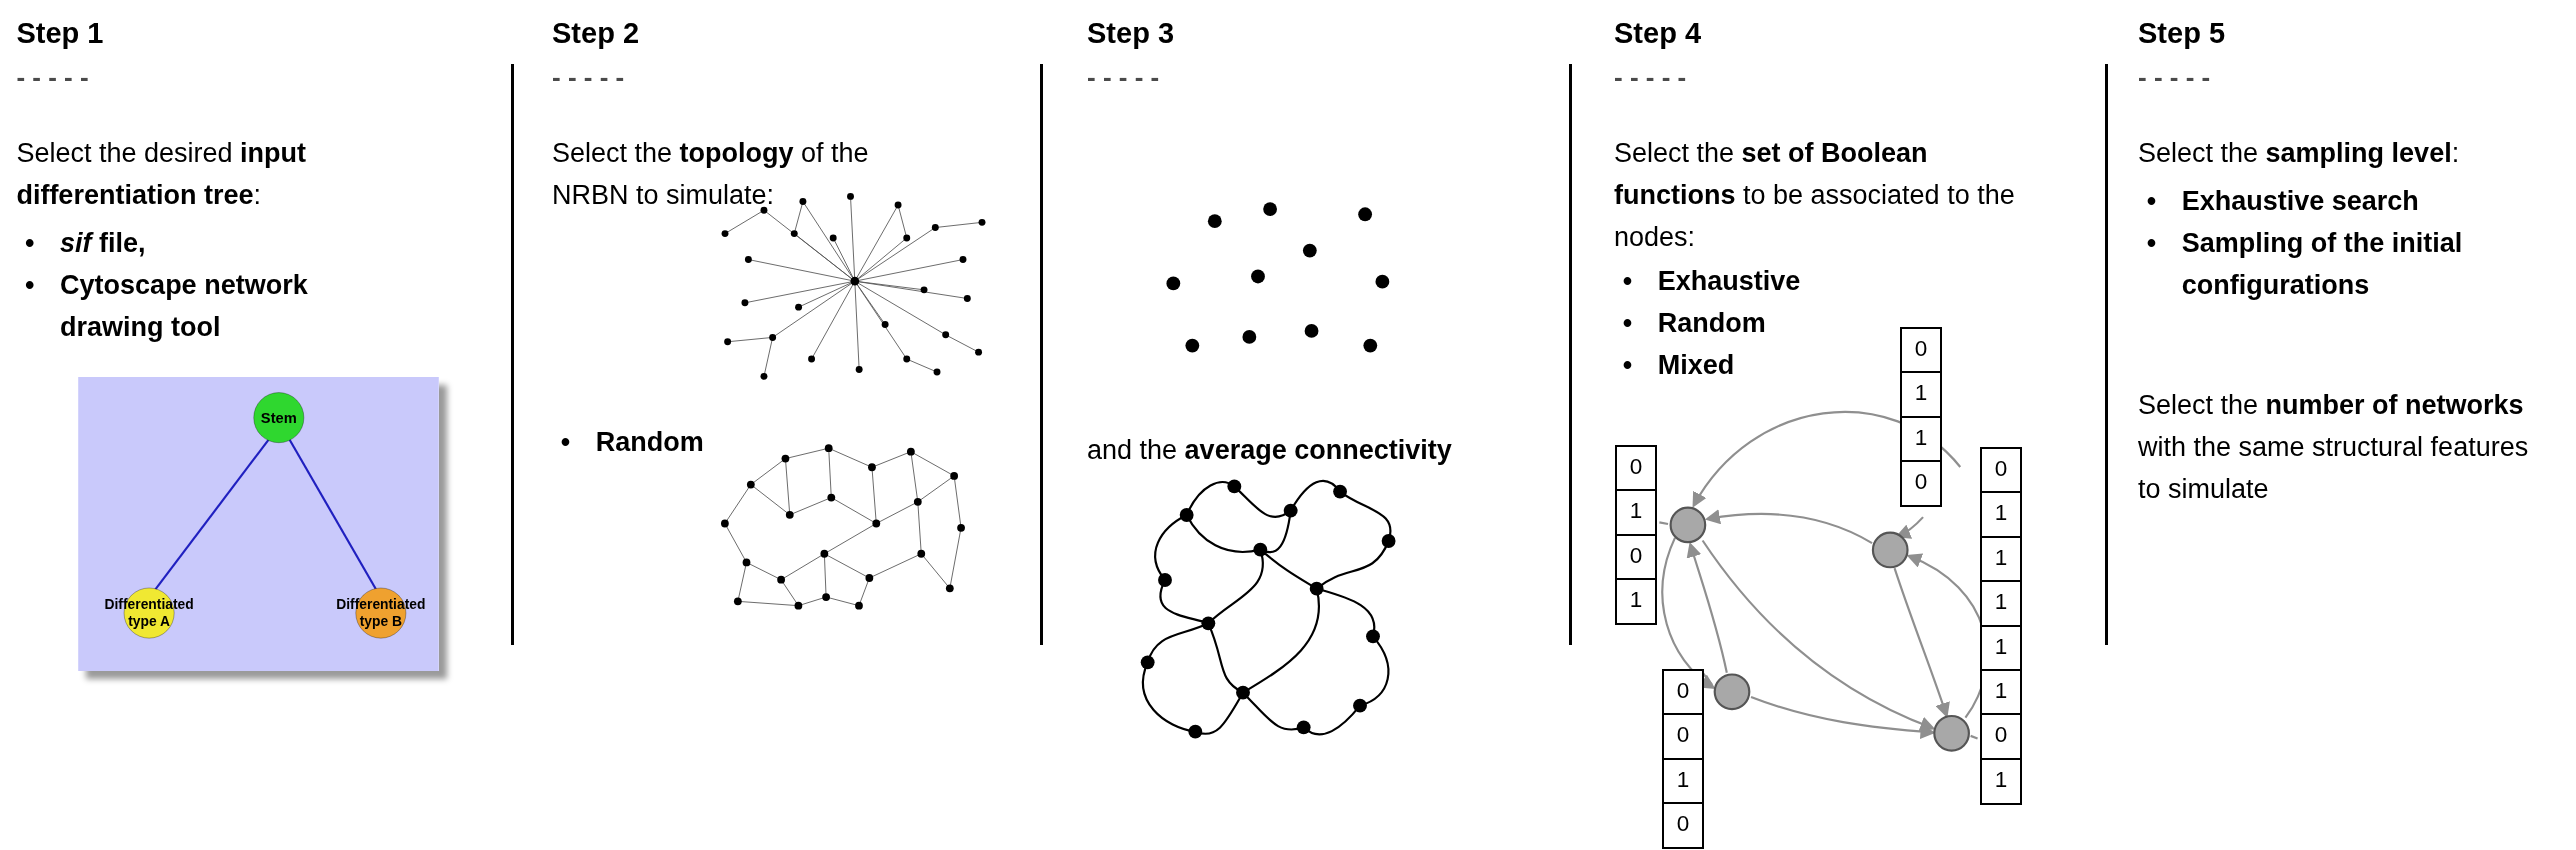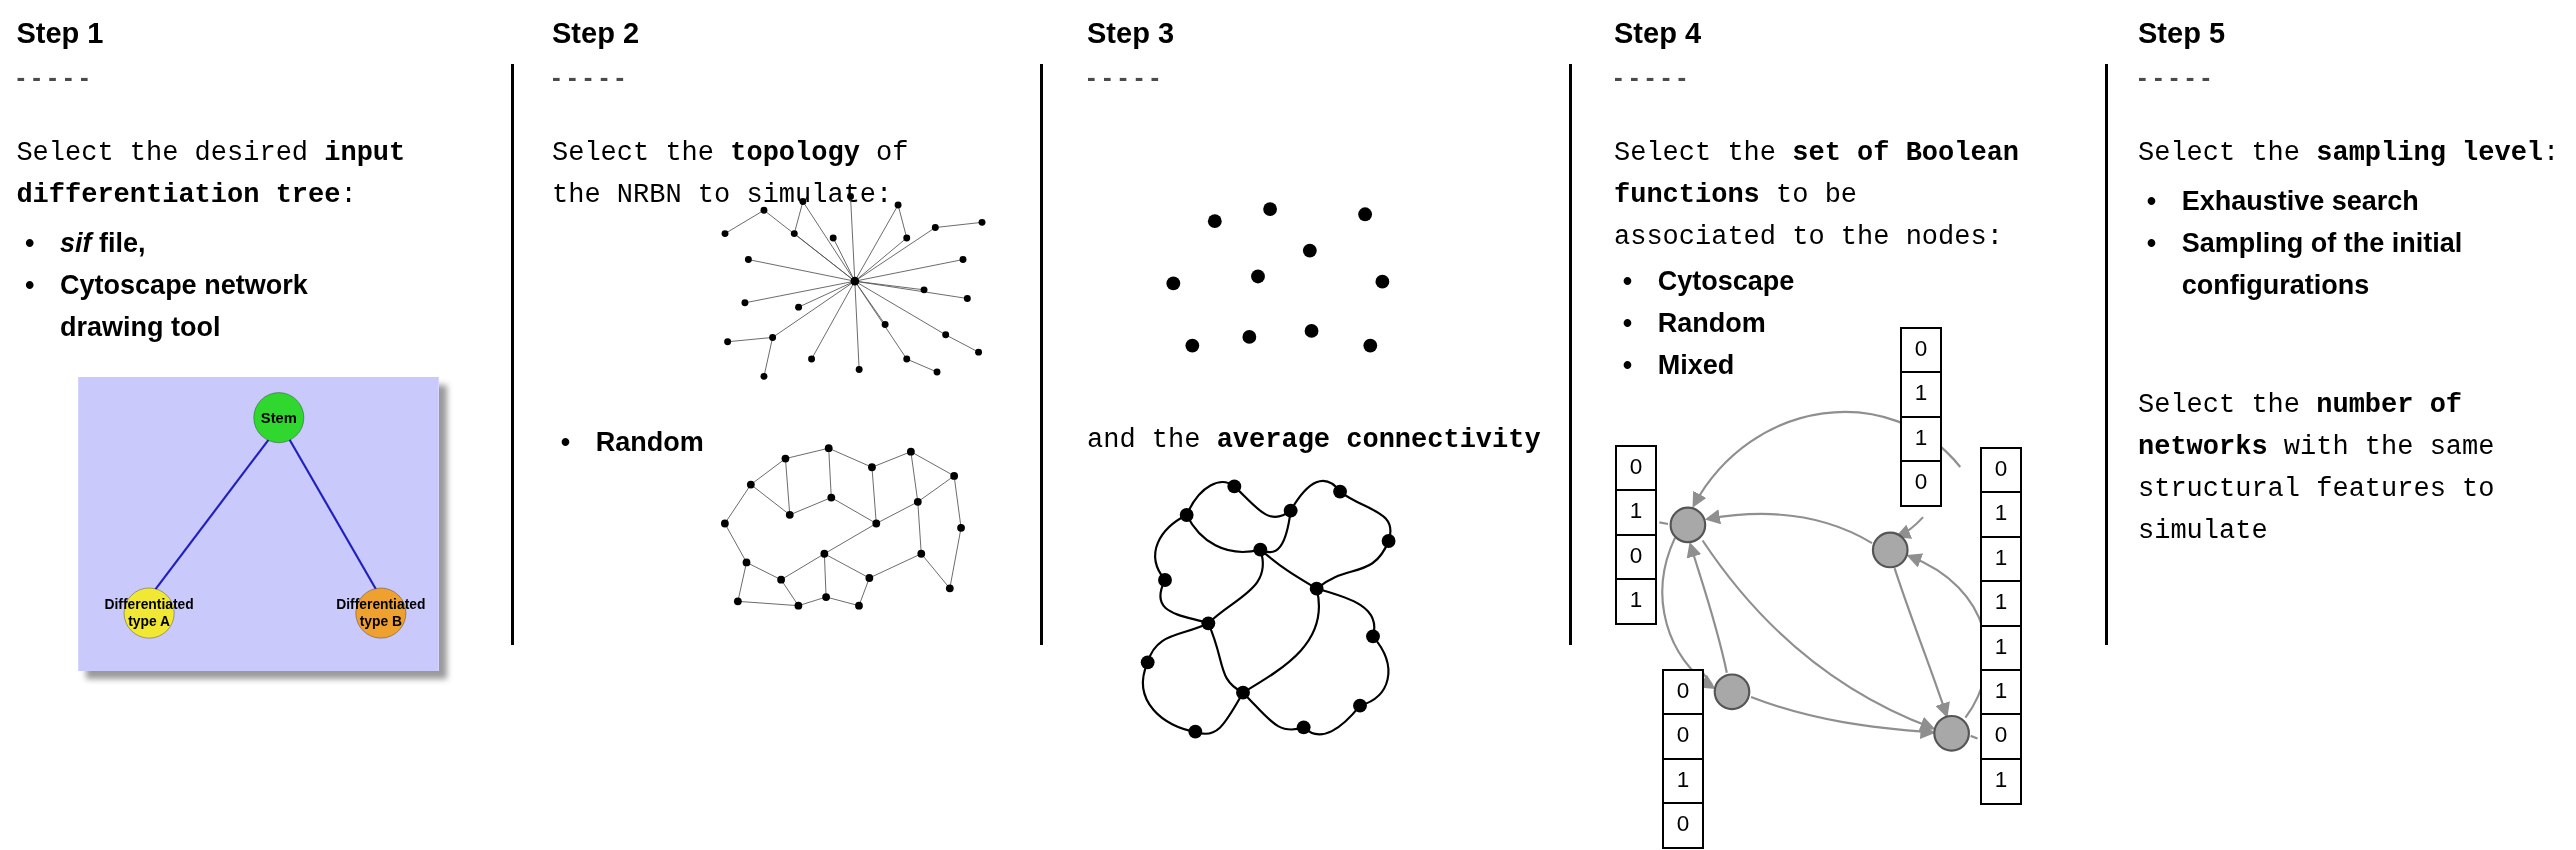--- a/index.html
+++ b/index.html
@@ -3,21 +3,21 @@
 <meta charset="utf-8">
 <style>
   * { margin:0; padding:0; box-sizing:border-box; }
   html,body { width:2576px; height:851px; }
   body { background:#ffffff; font-family:"Liberation Sans", sans-serif; color:#000; position:relative; overflow:hidden; }
   .canvas { position:absolute; inset:0; }
   .divider { position:absolute; top:64px; height:581px; width:2.6px; background:#000; }
   .col { position:absolute; top:0; height:851px; }
   .step-title { position:absolute; font-size:29px; font-weight:bold; }
   .dashes { position:absolute; font-size:26px; font-weight:bold; color:#4a4a4a; white-space:nowrap; }
-  .para { position:absolute; font-size:27px; line-height:42px;font-family:Liberation Mono, monospace; }
+  .para { position:absolute; font-size:27px; line-height:42px; }
   .para b { font-weight:bold; }
   .bullets { position:absolute; }
   .bullet-row { display:flex; font-size:27px; line-height:42px;font-weight:bold; }
   .bullet-row::before { content:"\2022"; width:35px; padding-left:8.7px; flex:0 0 35px; }
   .bullet-text { display:inline-block; }
   .tree-wrap { position:absolute; box-shadow:7.8px 7.8px 6px #9a9a9a; }
   .fig { position:absolute; }
   .s4fig { position:absolute; left:0; top:320px; width:485px; height:530px; }
   .ttable { position:absolute; }
   .tcell { width:42px; height:47px; border:2.6px solid #000; background:#fff; text-align:center;
@@ -207,21 +207,21 @@
         <circle cx="118" cy="92" r="8"></circle>
           <circle cx="178" cy="62" r="8"></circle>
           <circle cx="242" cy="20" r="8"></circle>
         <circle cx="262" cy="98" r="8"></circle>
           <circle cx="42" cy="172" r="8"></circle>
           <circle cx="108" cy="162" r="8"></circle>
         <circle cx="180" cy="155" r="8"></circle>
           <circle cx="248" cy="172" r="8"></circle>
       </g>
     </svg>
-    <p class="para" style="top:419px; width:502px"><span>and the </span><b>average connectivity</b><span></span></p>
+    <p class="para" style="top:429px; width:502px"><span>and the </span><b>average connectivity</b><span></span></p>
     <svg class="fig" style="left:26px; top:476px" width="312" height="273" viewBox="0 0 360 315">
       <g stroke="#000" stroke-width="2.5" fill="none">
         <path d="M85 45 C 100 10, 125 0, 140 12"></path>
         <path d="M140 12 C 165 35, 180 60, 205 40"></path>
         <path d="M205 40 C 225 5, 245 -5, 262 18"></path>
         <path d="M262 18 C 290 40, 330 40, 318 75"></path>
         <path d="M318 75 C 300 120, 270 100, 235 130"></path>
         <path d="M205 40 C 200 80, 190 95, 170 85"></path>
         <path d="M170 85 C 130 95, 100 75, 85 45"></path>
         <path d="M170 85 C 185 130, 140 140, 110 170"></path>
@@ -257,21 +257,21 @@
       </g>
     </svg>
   </section>
 
   <section class="col" style="left:1614px; width:485px">
     <h2 class="step-title" style="top:17.3px">Step 4</h2>
     <div class="dashes" style="top:62px">- - - - -</div>
     <p class="para" style="top:132px; width:407px"><span>Select the </span><b>set of Boolean functions</b><span> to be associated to the nodes:</span></p>
     <div class="bullets" style="top:260px; width:346px">
       <div class="bullet-row">
-          <span class="bullet-text">Cytoscape</span>
+          <span class="bullet-text">Exhaustive</span>
         </div>
       <div class="bullet-row">
           <span class="bullet-text">Random</span>
         </div>
       <div class="bullet-row">
           <span class="bullet-text">Mixed</span>
         </div>
     </div>
 
     <div class="s4fig">

